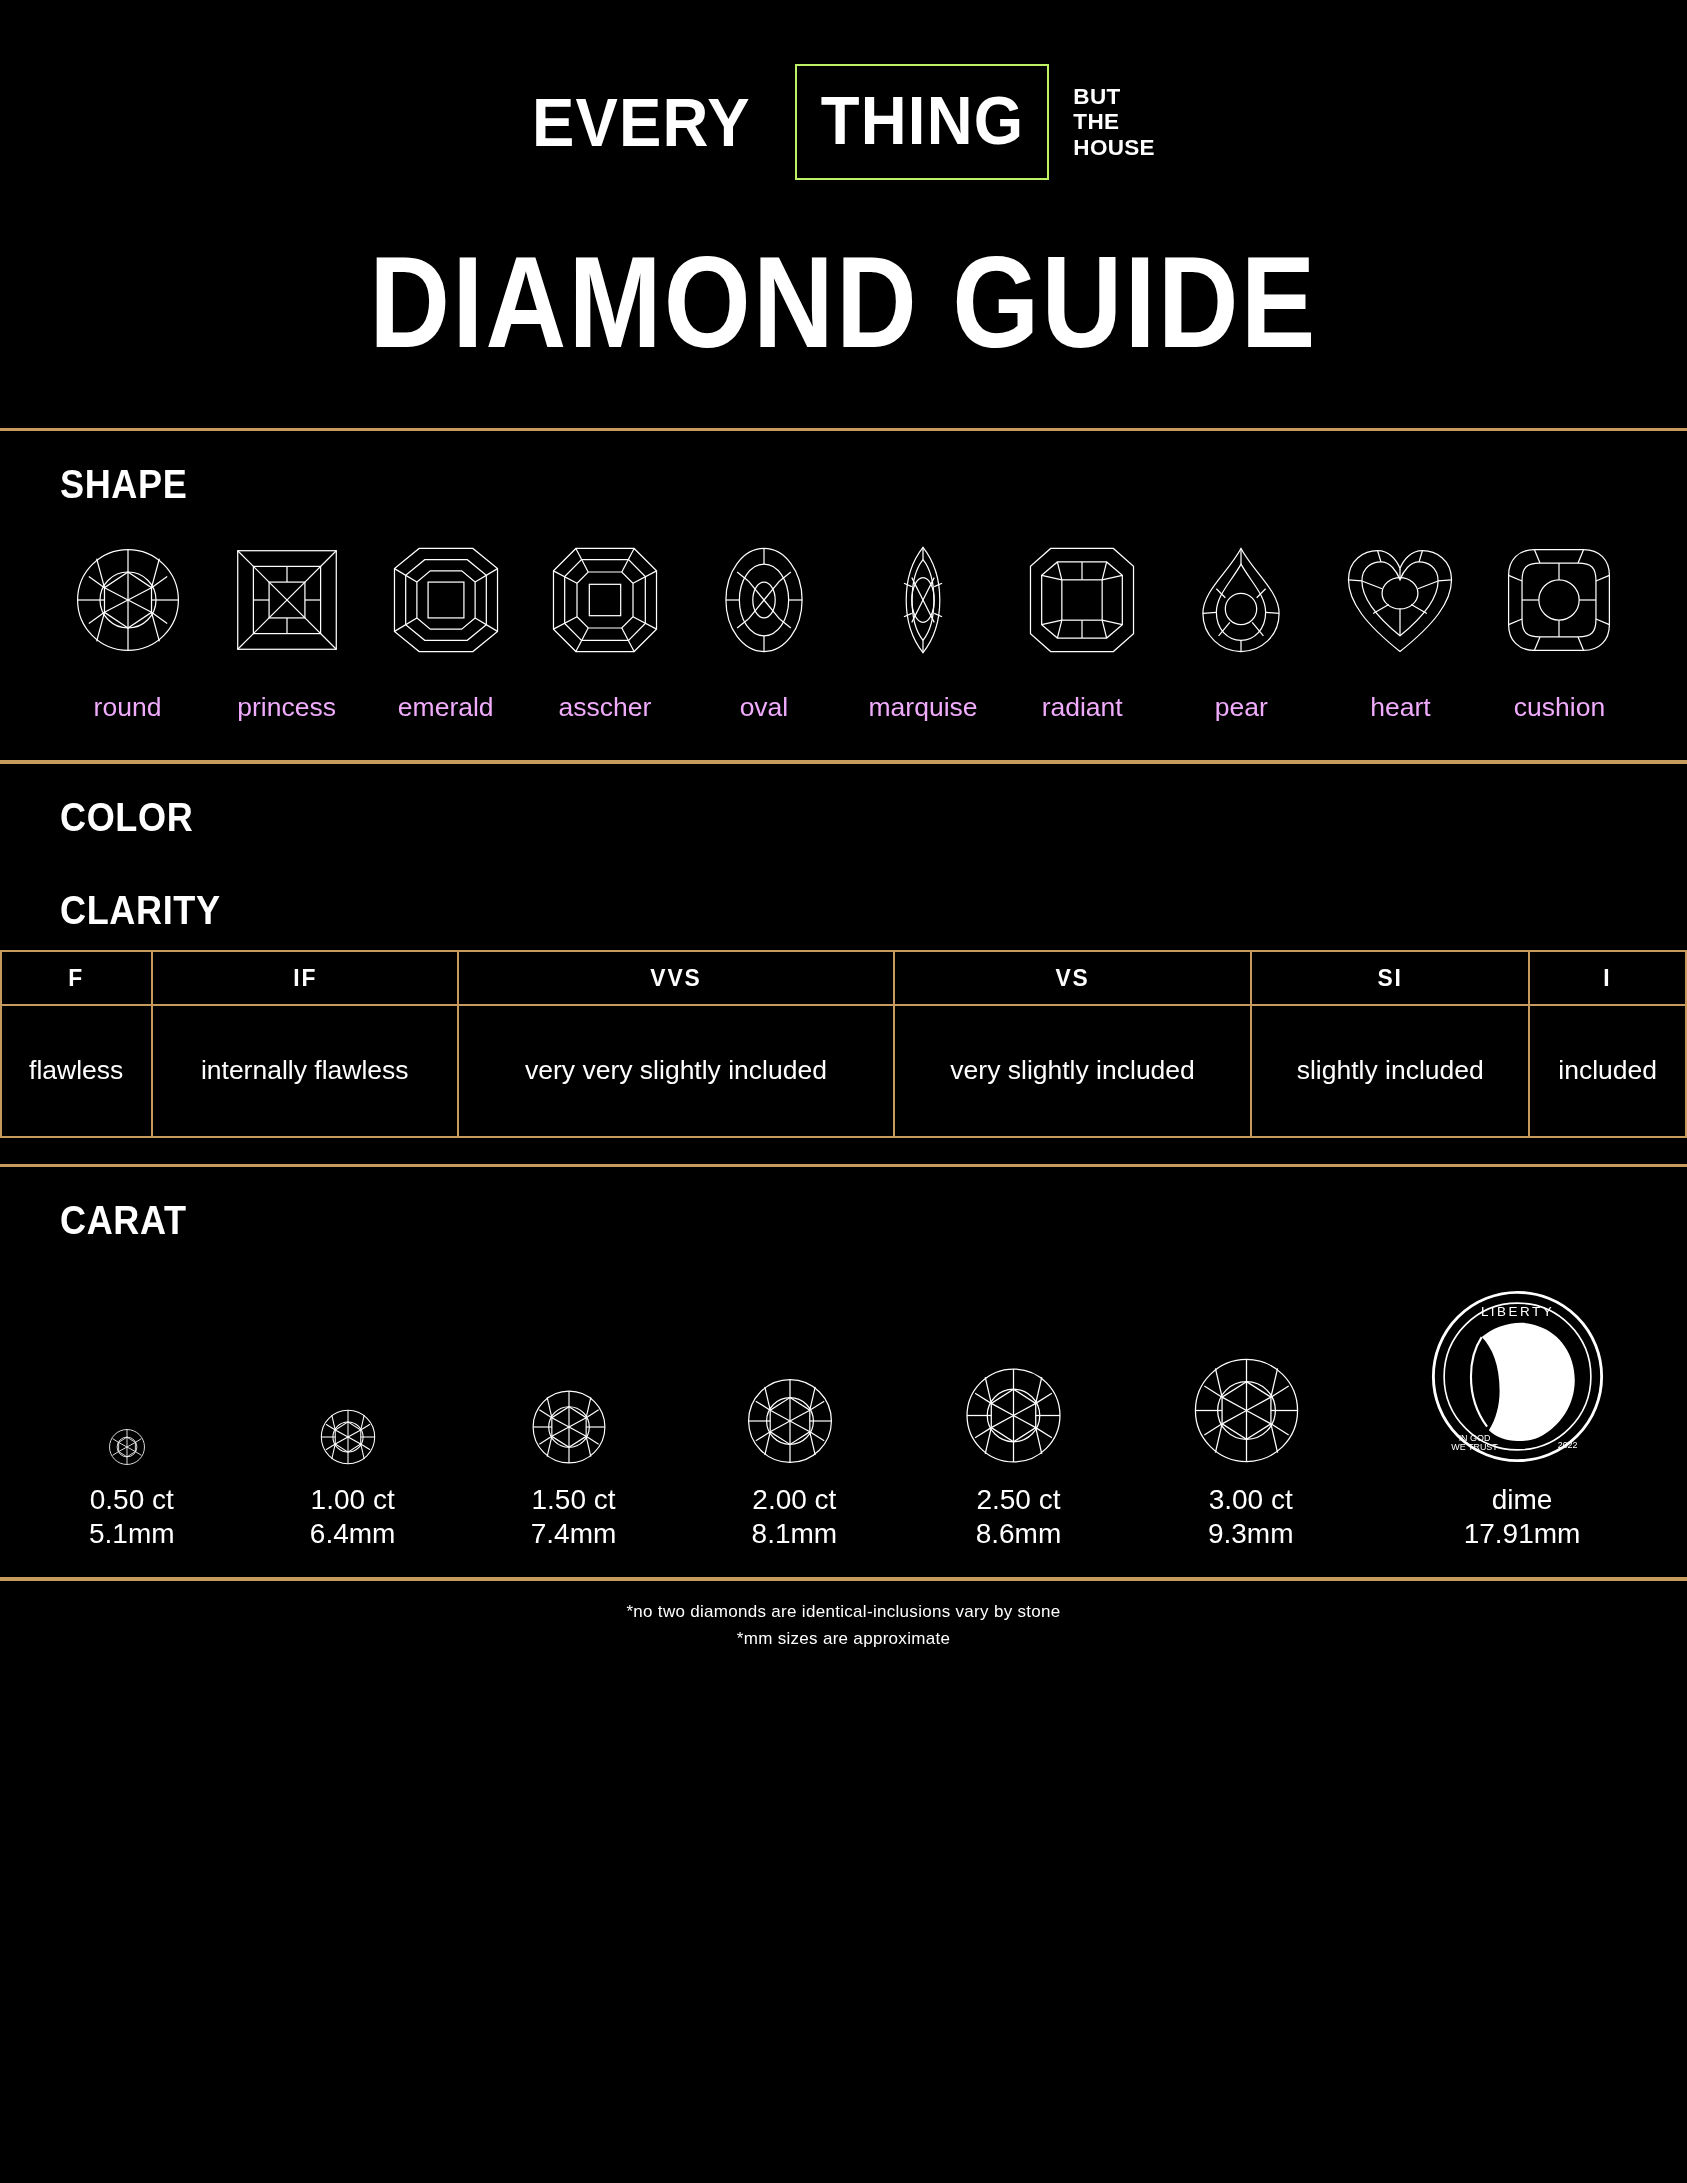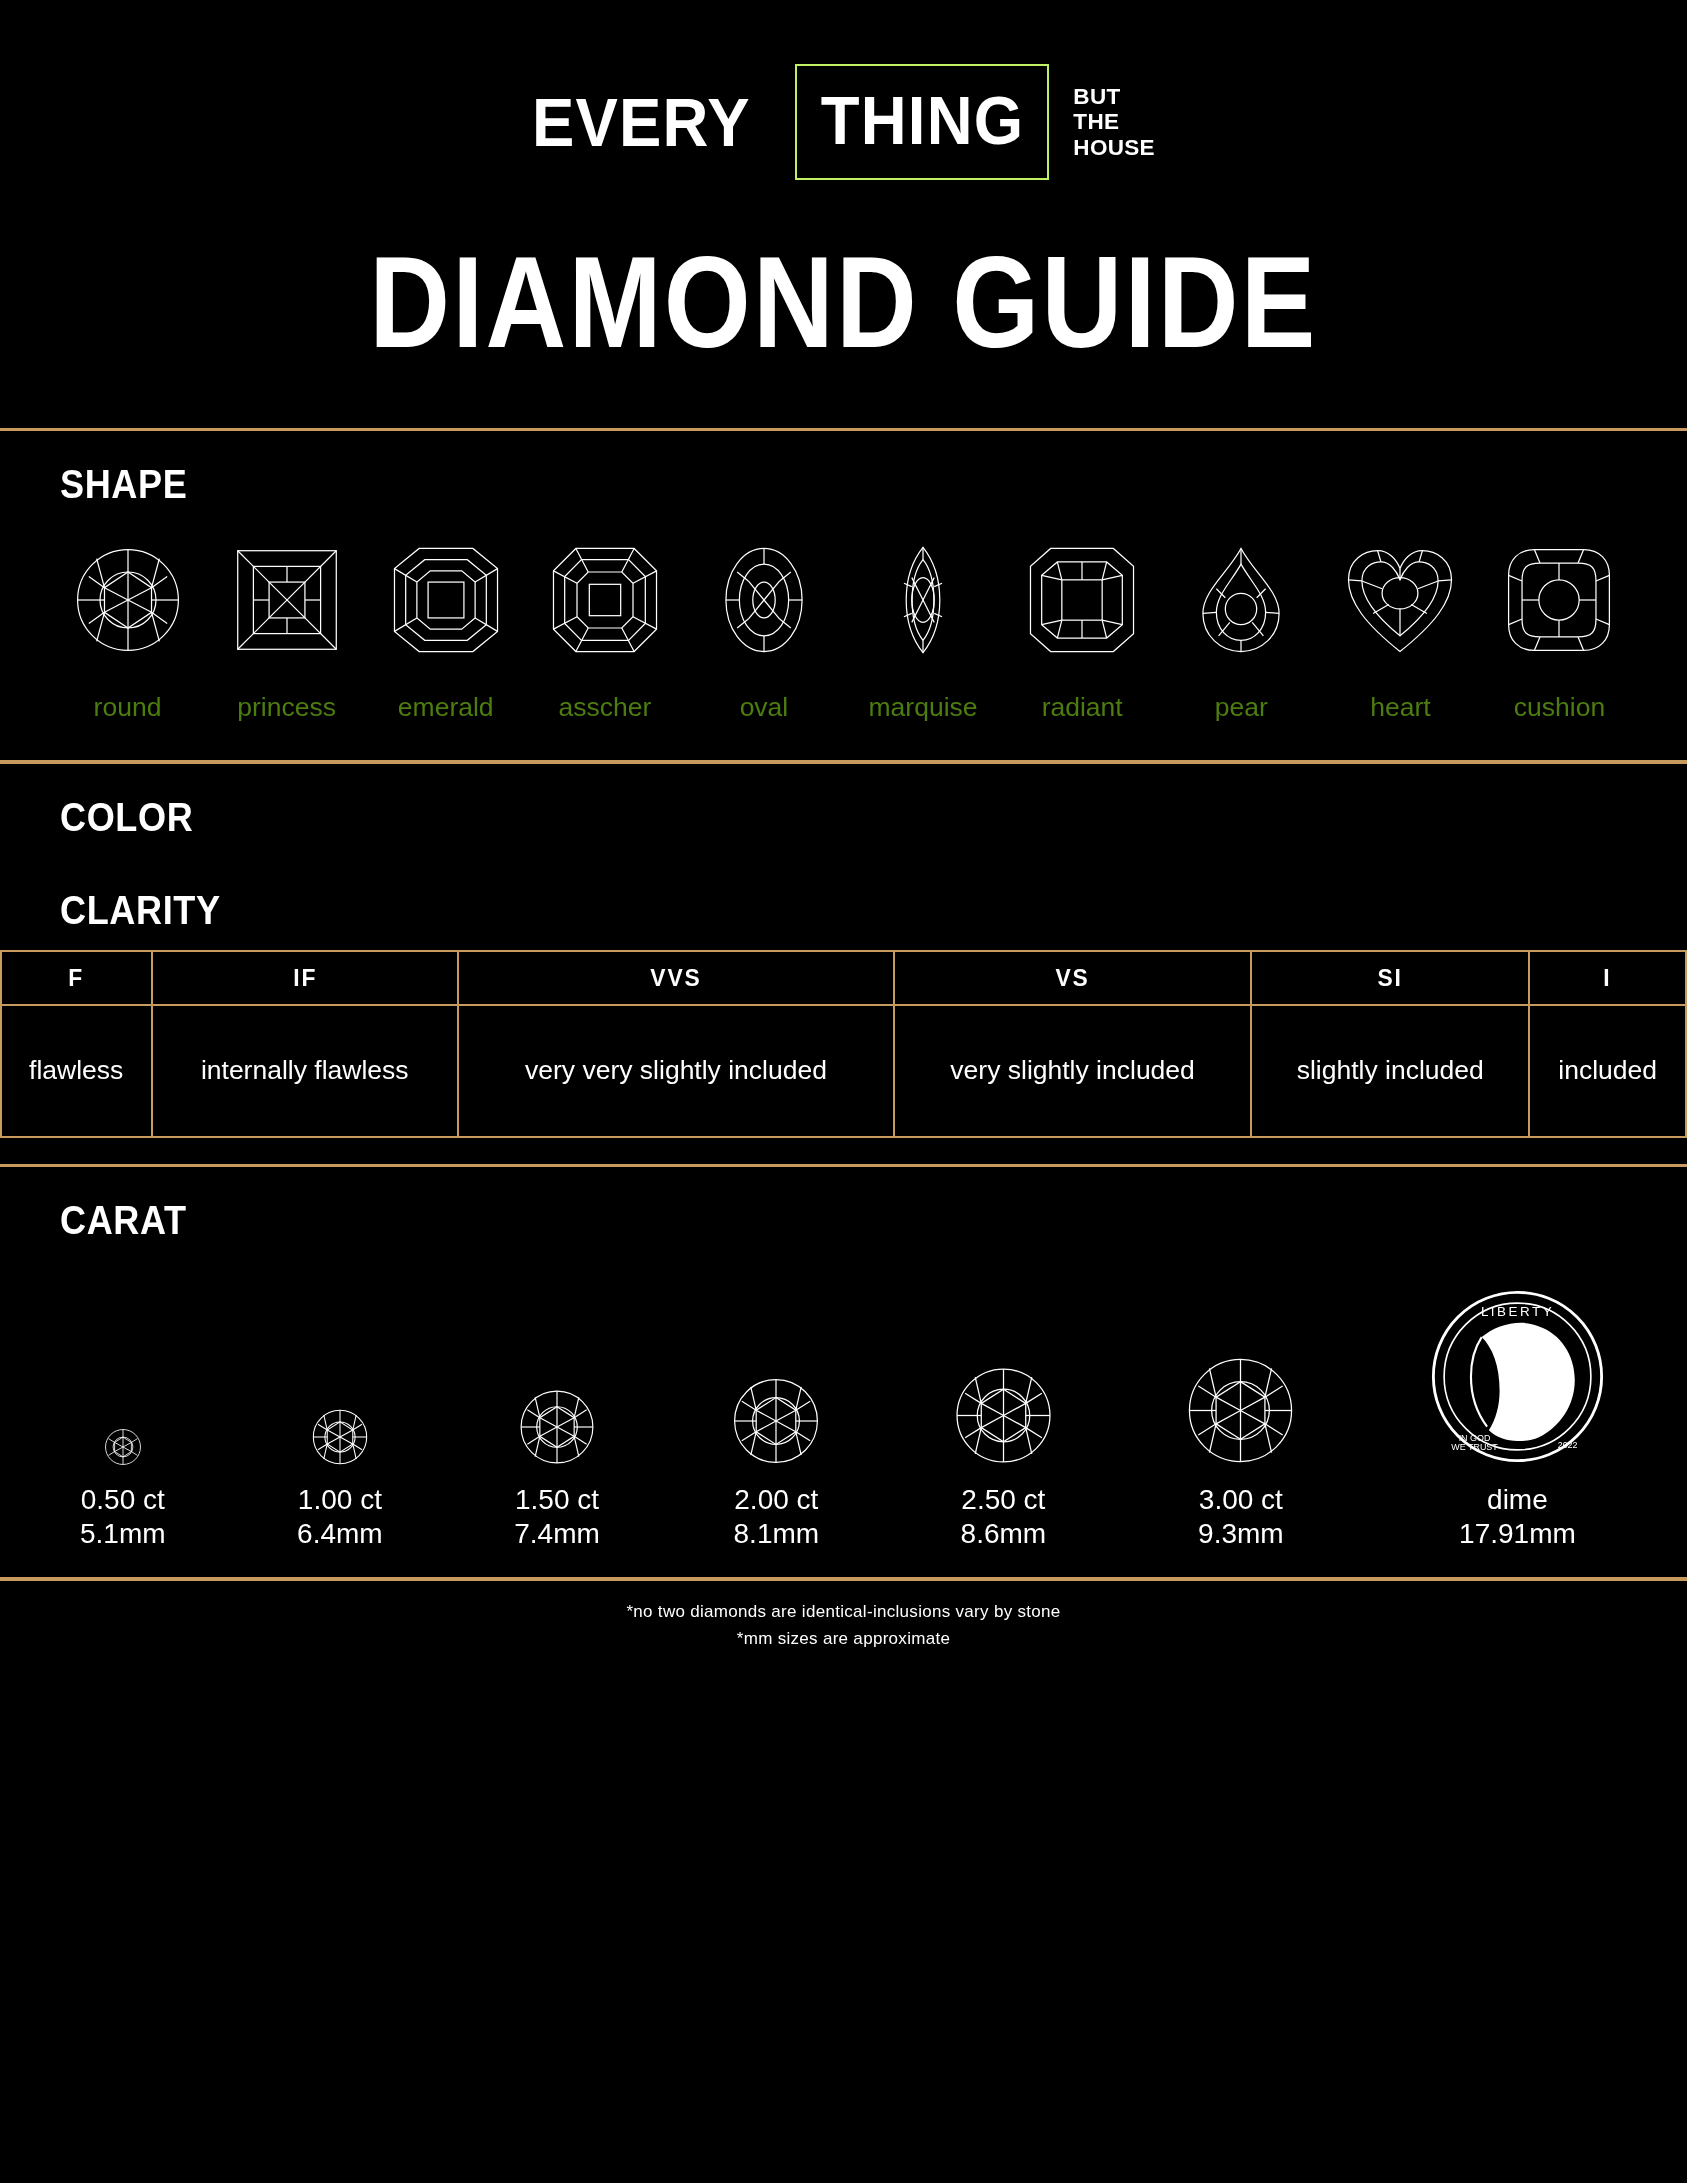--- a/index.html
+++ b/index.html
@@ -112,21 +112,21 @@
   .shape-item {
     display: flex;
     flex-direction: column;
     align-items: center;
     width: 135px;
   }
   .shape-svg { height: 152px; display: flex; align-items: center; justify-content: center; }
   .shape-label {
     font-size: 26.5px;
     margin-top: 16px;
-    color: #4d7c0f;
+    color: #f0abfc;
     font-family: "Liberation Sans", sans-serif;
   }
 
   
   .grid-table {
     width: 100%;
     border-collapse: collapse;
     margin-bottom: 0;
   }
   .grid-table th, .grid-table td {
@@ -162,20 +162,21 @@
     display: flex;
     flex-direction: column;
     align-items: center;
   }
   .carat-svg { display: flex; align-items: flex-end; justify-content: center; height: 179px; }
   .carat-label {
     font-size: 28px;
     text-align: center;
     margin-top: 17px;
     line-height: 1.22;
+    margin-left: 9px;
   }
 
   
   .footer {
     text-align: center;
     padding: 17px 0 26.5px 0;
     font-size: 17px;
     line-height: 1.6;
     letter-spacing: 0.3px;
   }

